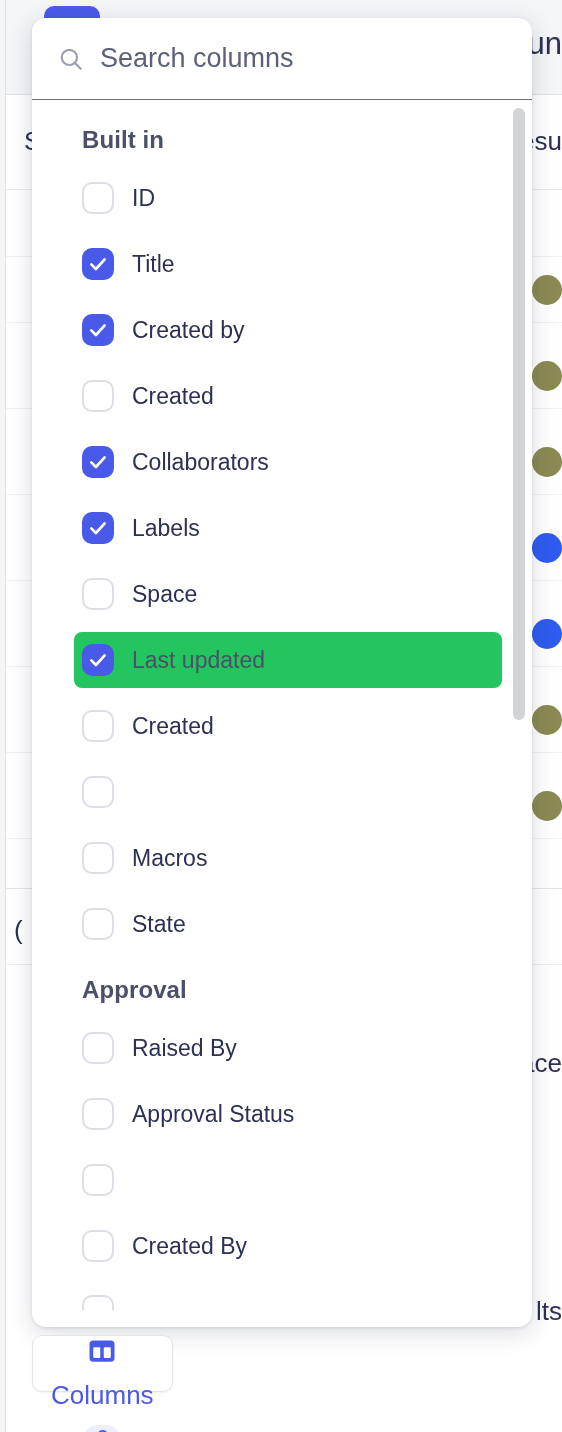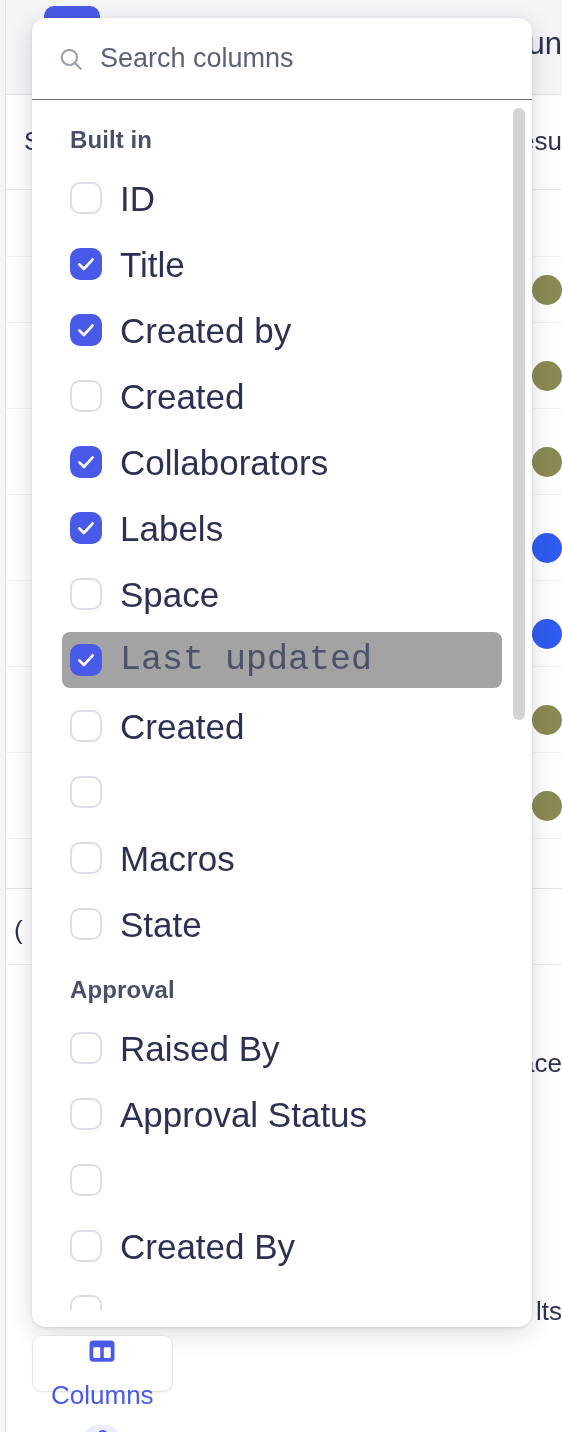--- a/index.html
+++ b/index.html
@@ -203,21 +203,21 @@
   .search-input::placeholder {
     color: #5b6179;
     opacity: 1;
   }
 
   
   .list-scroll {
     flex: 1 1 auto;
     position: relative;
     overflow: hidden;
-    padding: 0 0 0 4px;
+    padding: 0 0 0 16px;
   }
 
   .list-inner {
     padding: 12px 30px 0 26px;
   }
 
   .group-label {
     font-size: 24px;
     font-weight: bold;
     color: #4a5068;
@@ -229,22 +229,21 @@
     display: flex;
     align-items: center;
     height: 56px;
     margin-bottom: 10px;
     padding: 0 8px;
     border-radius: 8px;
     cursor: pointer;
   }
 
   .opt.highlighted {
-    background: #a3a3a3;
-    font-family: Liberation Mono, monospace;
+    background: #22c55e;
   }
 
   .cb {
     flex: 0 0 auto;
     width: 32px;
     height: 32px;
     border-radius: 10px;
     margin-right: 18px;
     display: flex;
     align-items: center;
@@ -257,21 +256,21 @@
   }
 
   .cb.on {
     background: #4a5ae8;
     border: 2px solid #4a5ae8;
   }
 
   .cb.on svg { display: block; }
 
   .opt-label {
-    font-size: 35px;
+    font-size: 23px;
     color: #2c3154;
     line-height: 1;
     white-space: nowrap;
   }
 
   .opt.highlighted .opt-label {
     color: #4b5168;
   }
 
   

